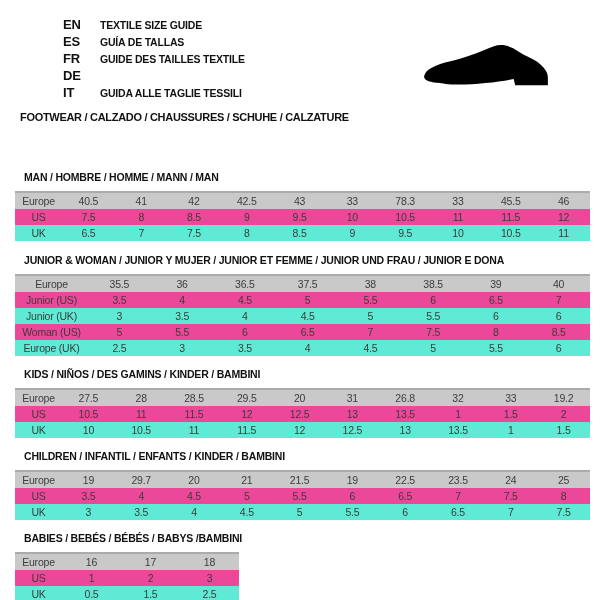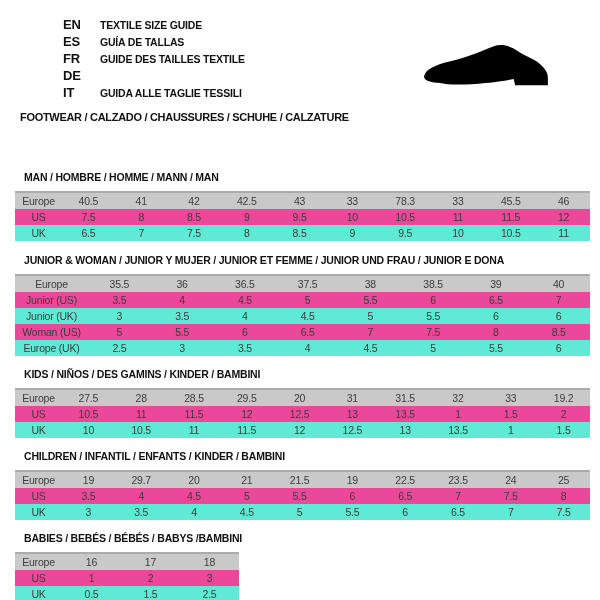--- a/index.html
+++ b/index.html
@@ -212,21 +212,21 @@
     <table class="tbl">
       <tbody>
           <tr class="row-head">
             <td class="row-label">Europe</td>
             <td>27.5</td>
             <td>28</td>
             <td>28.5</td>
             <td>29.5</td>
             <td>20</td>
             <td>31</td>
-            <td>31.5</td>
+            <td>26.8</td>
             <td>32</td>
             <td>33</td>
             <td>19.2</td>
           </tr>
           <tr class="row-white">
             <td class="row-label">US</td>
             <td>10.5</td>
             <td>11</td>
             <td>11.5</td>
             <td>12</td>

